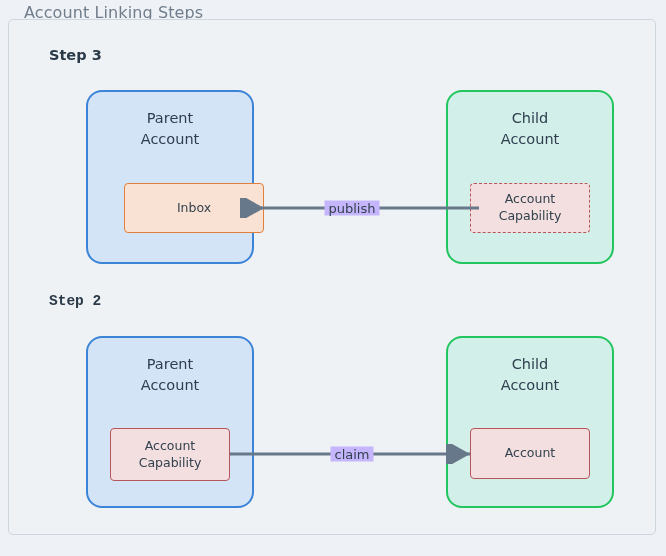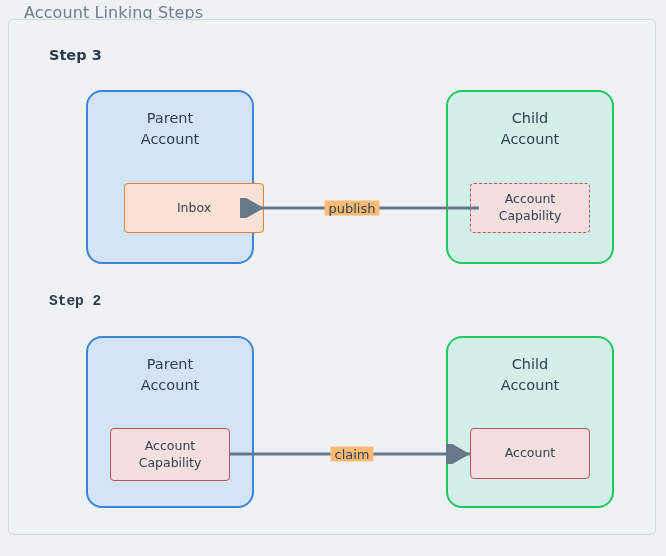--- a/index.html
+++ b/index.html
@@ -126,21 +126,21 @@
     height: 20px;
     display: block;
   }
   .edge.e1 { left: 230px; top: 198px; width: 250px; }
   .edge.e2 { left: 228px; top: 444px; width: 252px; }
 
   .edge-label {
     position: absolute;
     font-size: 13px;
     color: #33414f;
-    background: #fdba74;
+    background: #c4b5fd;
     padding: 0 4px;
     white-space: nowrap;
     transform: translate(-50%, -50%);
   }
   .edge-label.l1 { left: 352px; top: 208px; }
   .edge-label.l2 { left: 352px; top: 454px; }
 </style>
 </head>
 <body>
 

